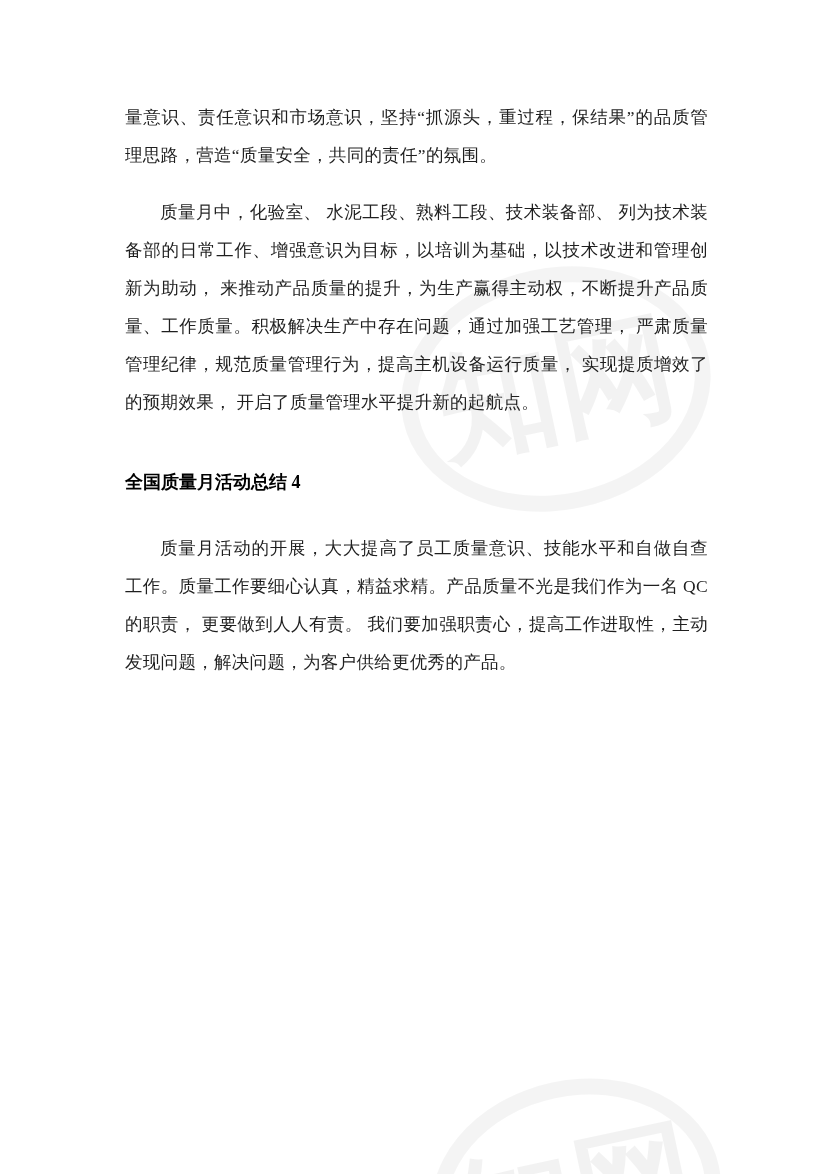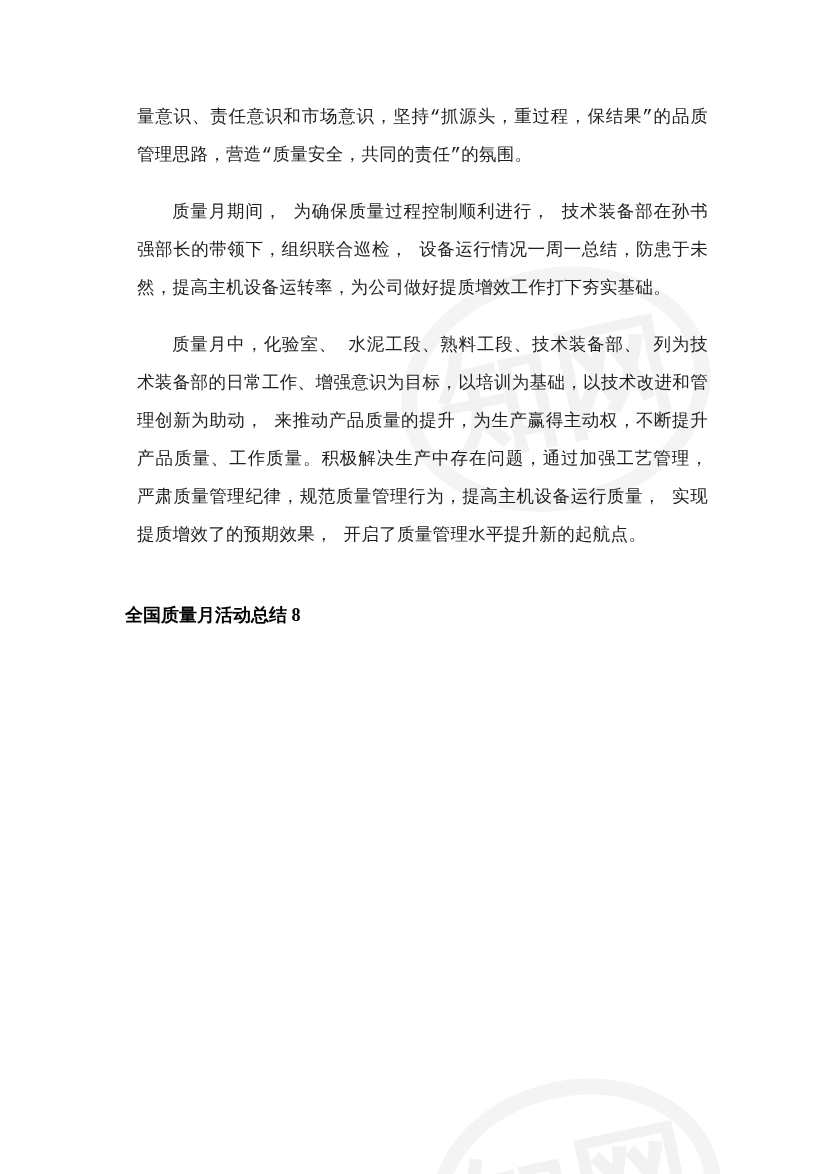--- a/index.html
+++ b/index.html
@@ -13,27 +13,26 @@
     height: 1174px;
     margin: 0 auto;
     background: #ffffff;
     overflow: hidden;
     box-sizing: border-box;
     padding: 98px 122px 0 125px;
     font-family: "Liberation Serif", "DejaVu Serif", serif;
     color: #1f1f1f;
   }
   .para {
-    margin: 0 0 19px 12px;
+    margin: 0 0 19px 0;
     font-size: 17.5px;
     line-height: 38px;
     text-align: justify;
     letter-spacing: 0.3px;
     word-break: break-all;
-    font-family: Liberation Mono, monospace;
   }
   .para.indent {
     text-indent: 2em;
   }
   .heading {
     margin: 42px 0 28px 0;
     font-size: 18px;
     line-height: 38px;
     font-weight: bold;
     color: #000000;
@@ -80,18 +79,18 @@
 
   <div class="watermark wm-top">
     <span class="wm-text">知网</span>
   </div>
   <div class="watermark wm-bottom">
     <span class="wm-text">知网</span>
   </div>
 
   <div class="content">
     <p class="para">量意识、责任意识和市场意识，坚持“抓源头，重过程，保结果”的品质管理思路，营造“质量安全，共同的责任”的氛围。</p>
-    <p class="para indent">质量月期间， 为确保质量过程控制顺利进行， 技术装备部在孙书强部长的带领下，组织联合巡检， 设备运行情况一周一总结，防患于未然，提高主机设备运转率，为公司做好提质增效工作打下夯实基础。</p>
     <p class="para indent">质量月中，化验室、 水泥工段、熟料工段、技术装备部、 列为技术装备部的日常工作、增强意识为目标，以培训为基础，以技术改进和管理创新为助动， 来推动产品质量的提升，为生产赢得主动权，不断提升产品质量、工作质量。积极解决生产中存在问题，通过加强工艺管理， 严肃质量管理纪律，规范质量管理行为，提高主机设备运行质量， 实现提质增效了的预期效果， 开启了质量管理水平提升新的起航点。</p>
-    <h2 class="heading">全国质量月活动总结 8</h2>
+    <h2 class="heading">全国质量月活动总结 4</h2>
+    <p class="para indent">质量月活动的开展，大大提高了员工质量意识、技能水平和自做自查工作。质量工作要细心认真，精益求精。产品质量不光是我们作为一名 QC 的职责， 更要做到人人有责。 我们要加强职责心，提高工作进取性，主动发现问题，解决问题，为客户供给更优秀的产品。</p>
   </div>
 
 </div>
 
 </body></html>

